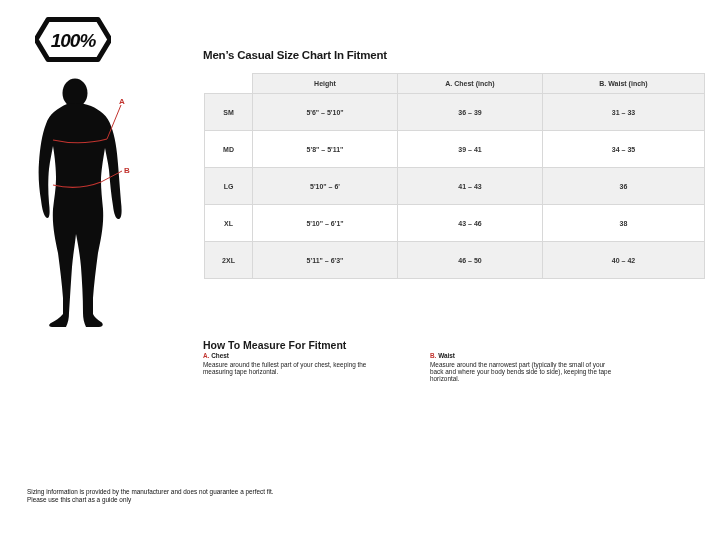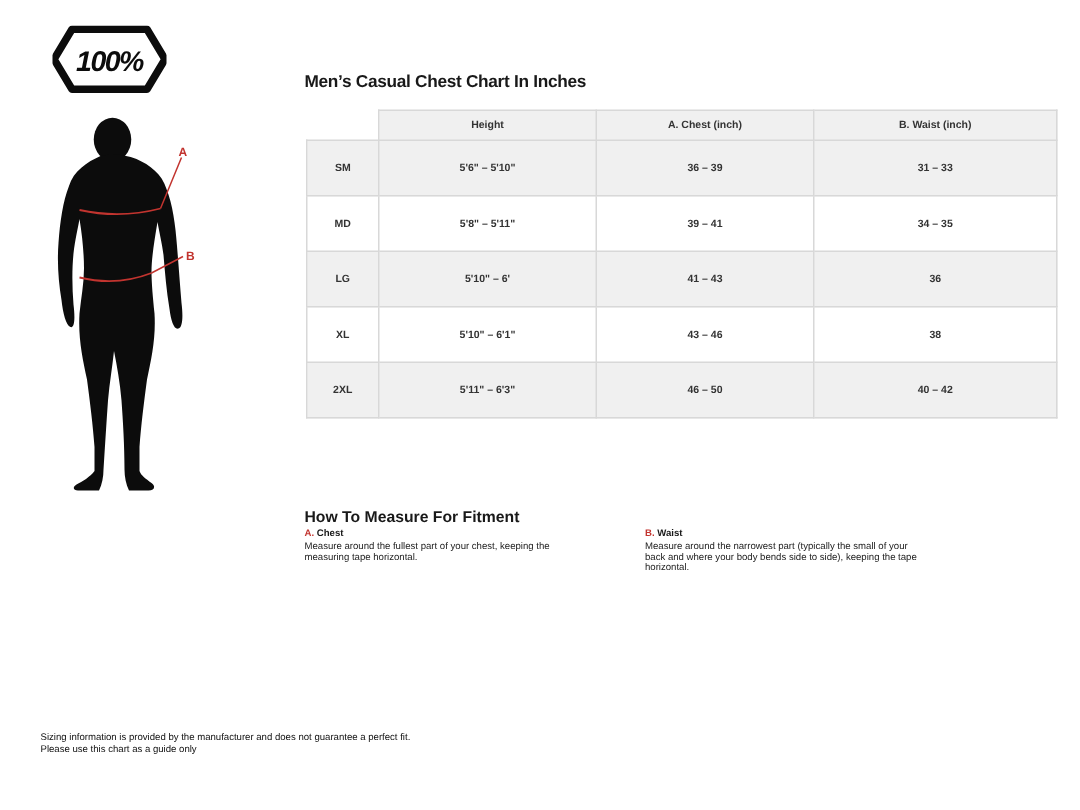--- a/index.html
+++ b/index.html
@@ -93,21 +93,21 @@
   <g stroke="#c2342f" fill="none" stroke-width="1.2">
     <path d="M23 62 Q50 68 77 61"></path>
     <path d="M77 61 L91 27" stroke-width="1"></path>
     <path d="M23 107 Q48 113 71 104"></path>
     <path d="M71 104 L92 93" stroke-width="1"></path>
   </g>
   <text x="89" y="26" font-size="8" font-weight="bold" fill="#c2342f">A</text>
   <text x="94" y="95" font-size="8" font-weight="bold" fill="#c2342f">B</text>
 </svg>
 
-<div class="page-title">Men’s Casual Chest Chart In Inches</div>
+<div class="page-title">Men’s Casual Size Chart In Fitment</div>
 
 <table class="size-chart">
   <colgroup>
     <col style="width:48px">
       <col style="width:145px">
       <col style="width:145px">
       <col style="width:162px">
   </colgroup>
   <tbody>
       <tr>

